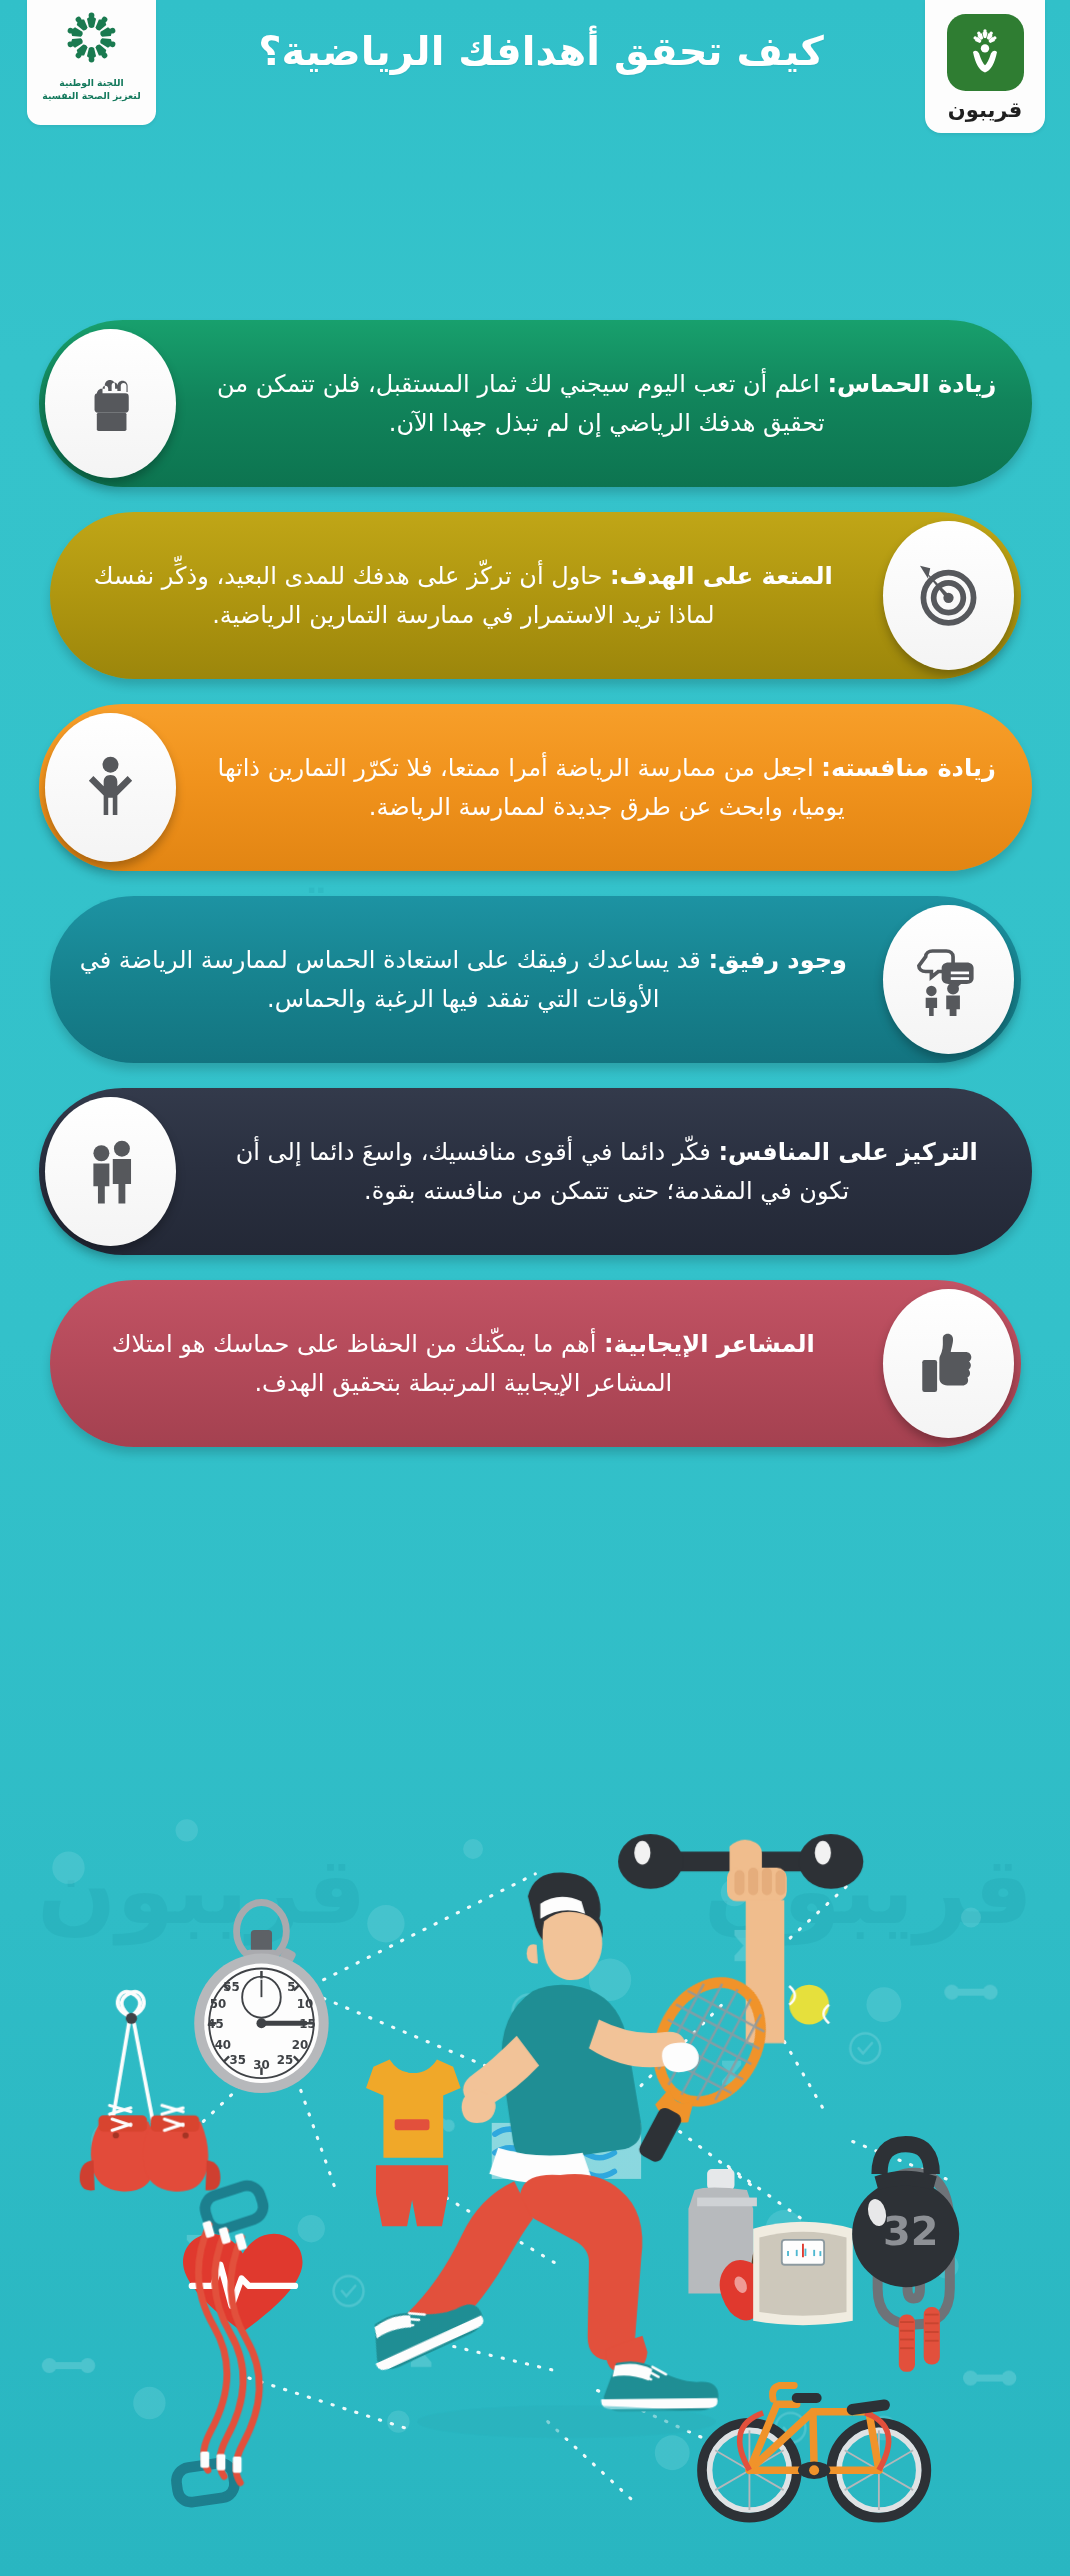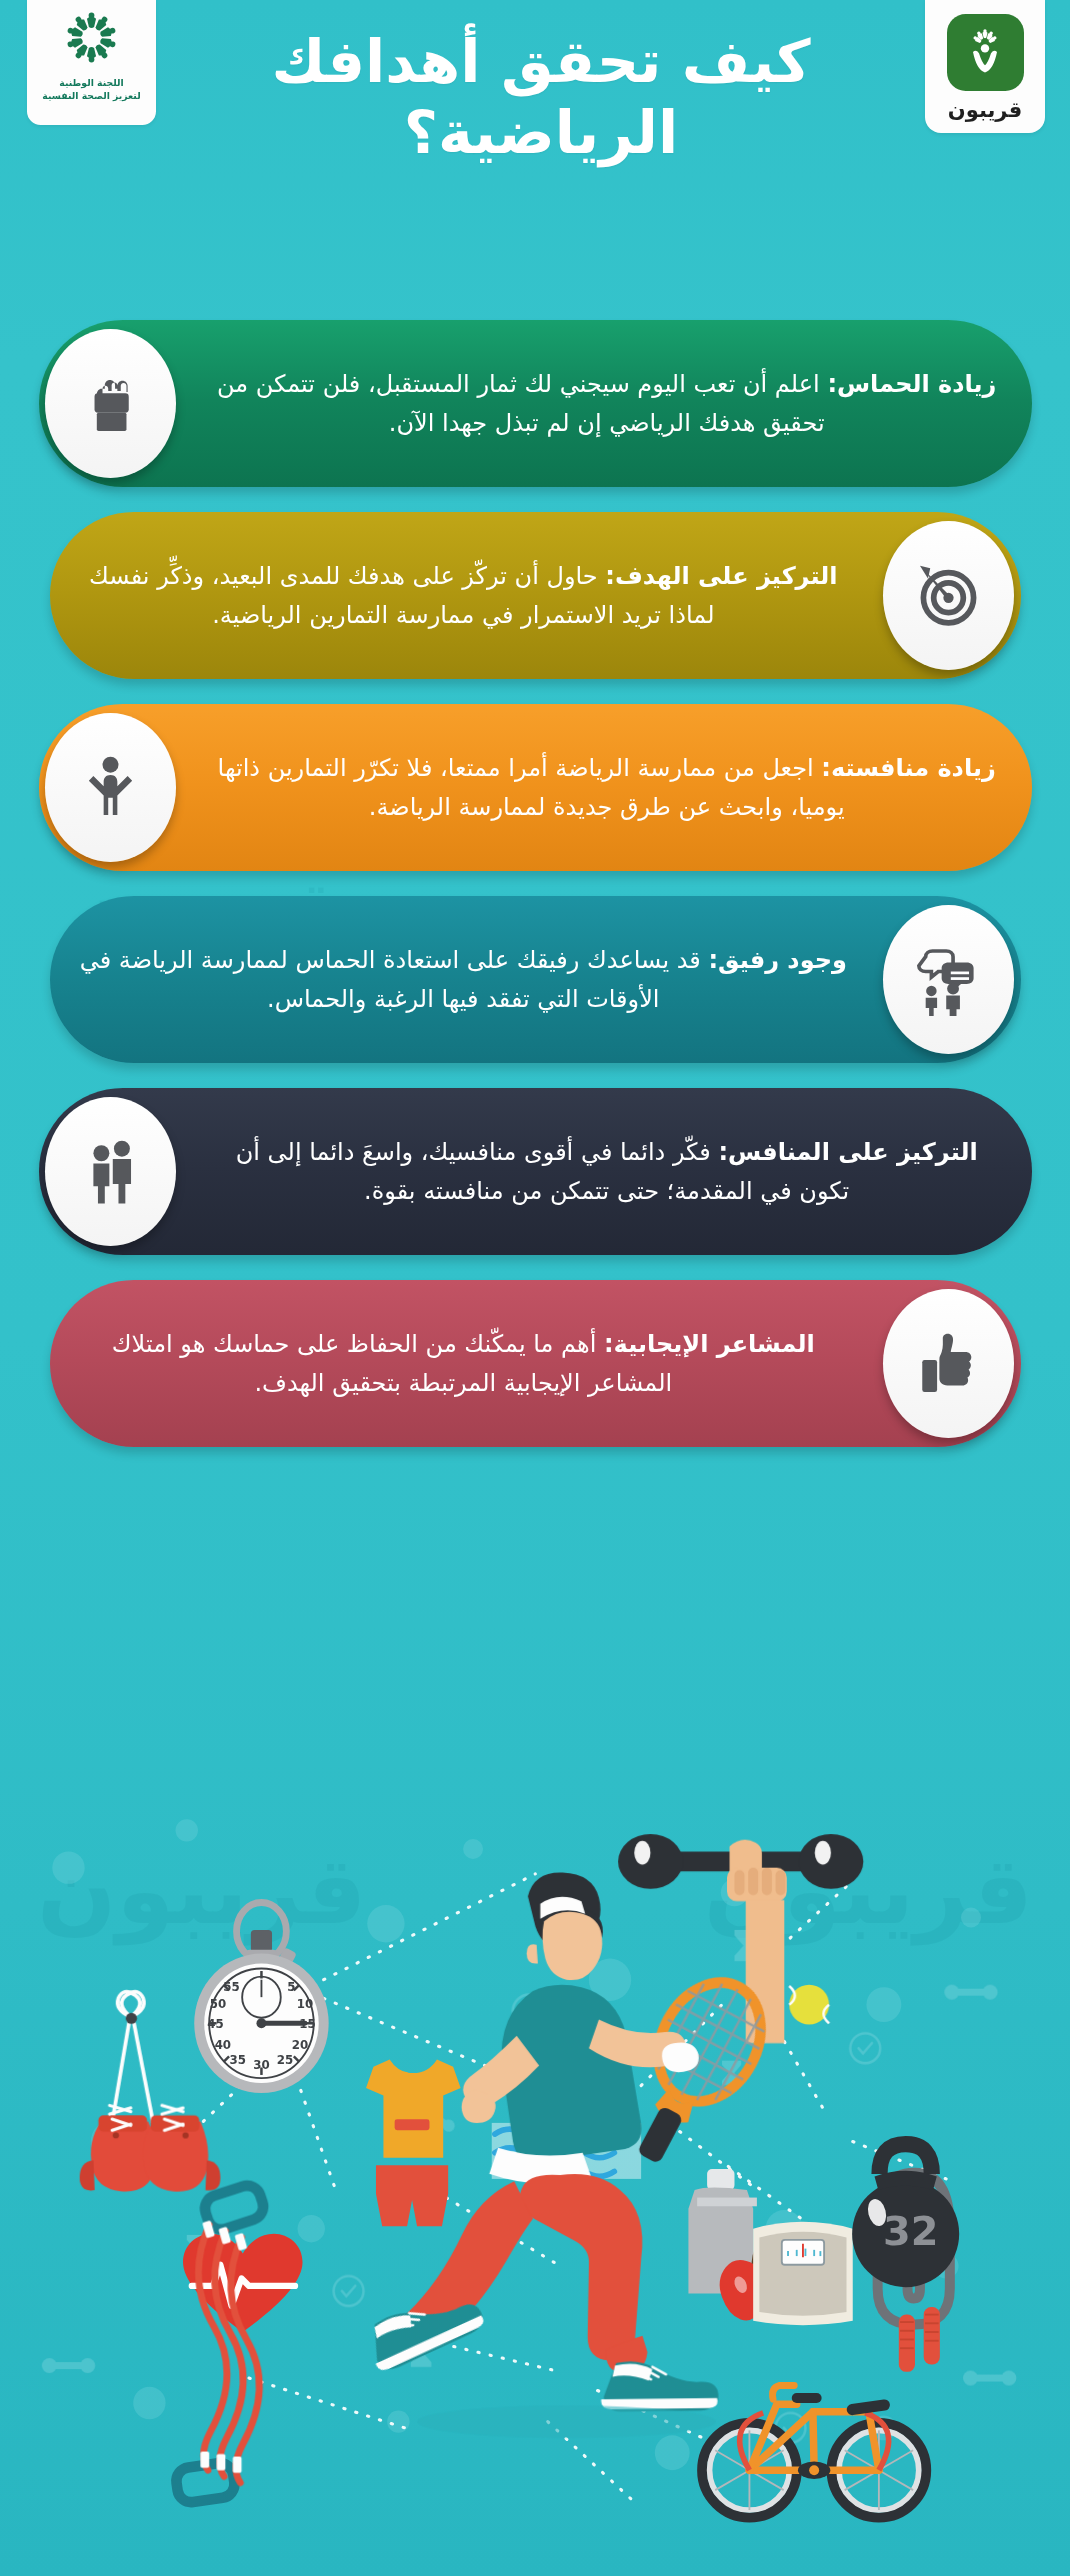--- a/index.html
+++ b/index.html
@@ -40,21 +40,21 @@
   }
   .brand-icon{
     width:77px;height:77px;border-radius:18.7px;background:#2f7d32;
     display:flex;align-items:center;justify-content:center;
   }
   .brand-name{margin-top:7.5px;font-size:21px;color:#1f1f1f;font-weight:700;}
 
   .title{
     position:absolute;top:27px;left:168px;right:156px;
     text-align:center;color:#ffffff;font-weight:700;
-    font-size:59px;line-height:1.20;letter-spacing:-0.6px;
+    font-size:40px;line-height:1.20;letter-spacing:-0.6px;
     text-shadow:0 1.2px 1.9px rgba(0,0,0,.06);
   }
 
   
   .cards{position:absolute;top:311px;left:0;right:0;}
   .card{
     position:relative;margin:9px auto 25px auto;width:993px;min-height:167px;
     border-radius:84px/83px;
     display:flex;align-items:center;
     box-shadow:0 6.8px 10px rgba(0,0,0,.16);
@@ -214,21 +214,21 @@
       <div class="badge">
         <svg viewBox="0 0 64 64">
           <circle cx="32" cy="34" r="22" fill="none" stroke="#56585c" stroke-width="5"></circle>
           <circle cx="32" cy="34" r="13" fill="none" stroke="#56585c" stroke-width="5"></circle>
           <circle cx="32" cy="34" r="4.5"></circle>
           <path d="M10 9 L34 33 L31 36 Z"></path>
           <path d="M7 6 l9 2 l-2 9 z"></path>
         </svg>
       </div>
       <div class="body">
-        <p class="txt"><b>التركيز على الهدف:</b><span> حاول أن تركّز على هدفك للمدى البعيد، وذكِّر نفسك لماذا تريد الاستمرار في ممارسة التمارين الرياضية.</span></p>
+        <p class="txt"><b>المتعة على الهدف:</b><span> حاول أن تركّز على هدفك للمدى البعيد، وذكِّر نفسك لماذا تريد الاستمرار في ممارسة التمارين الرياضية.</span></p>
       </div>
     </div>
 
     <div class="card c-orange">
       <div class="body">
         <p class="txt"><b>زيادة منافسته:</b><span> اجعل من ممارسة الرياضة أمرا ممتعا، فلا تكرّر التمارين ذاتها يوميا، وابحث عن طرق جديدة لممارسة الرياضة.</span></p>
       </div>
       <div class="badge">
         <svg viewBox="0 0 64 64">
           <circle cx="32" cy="12" r="7"></circle>

